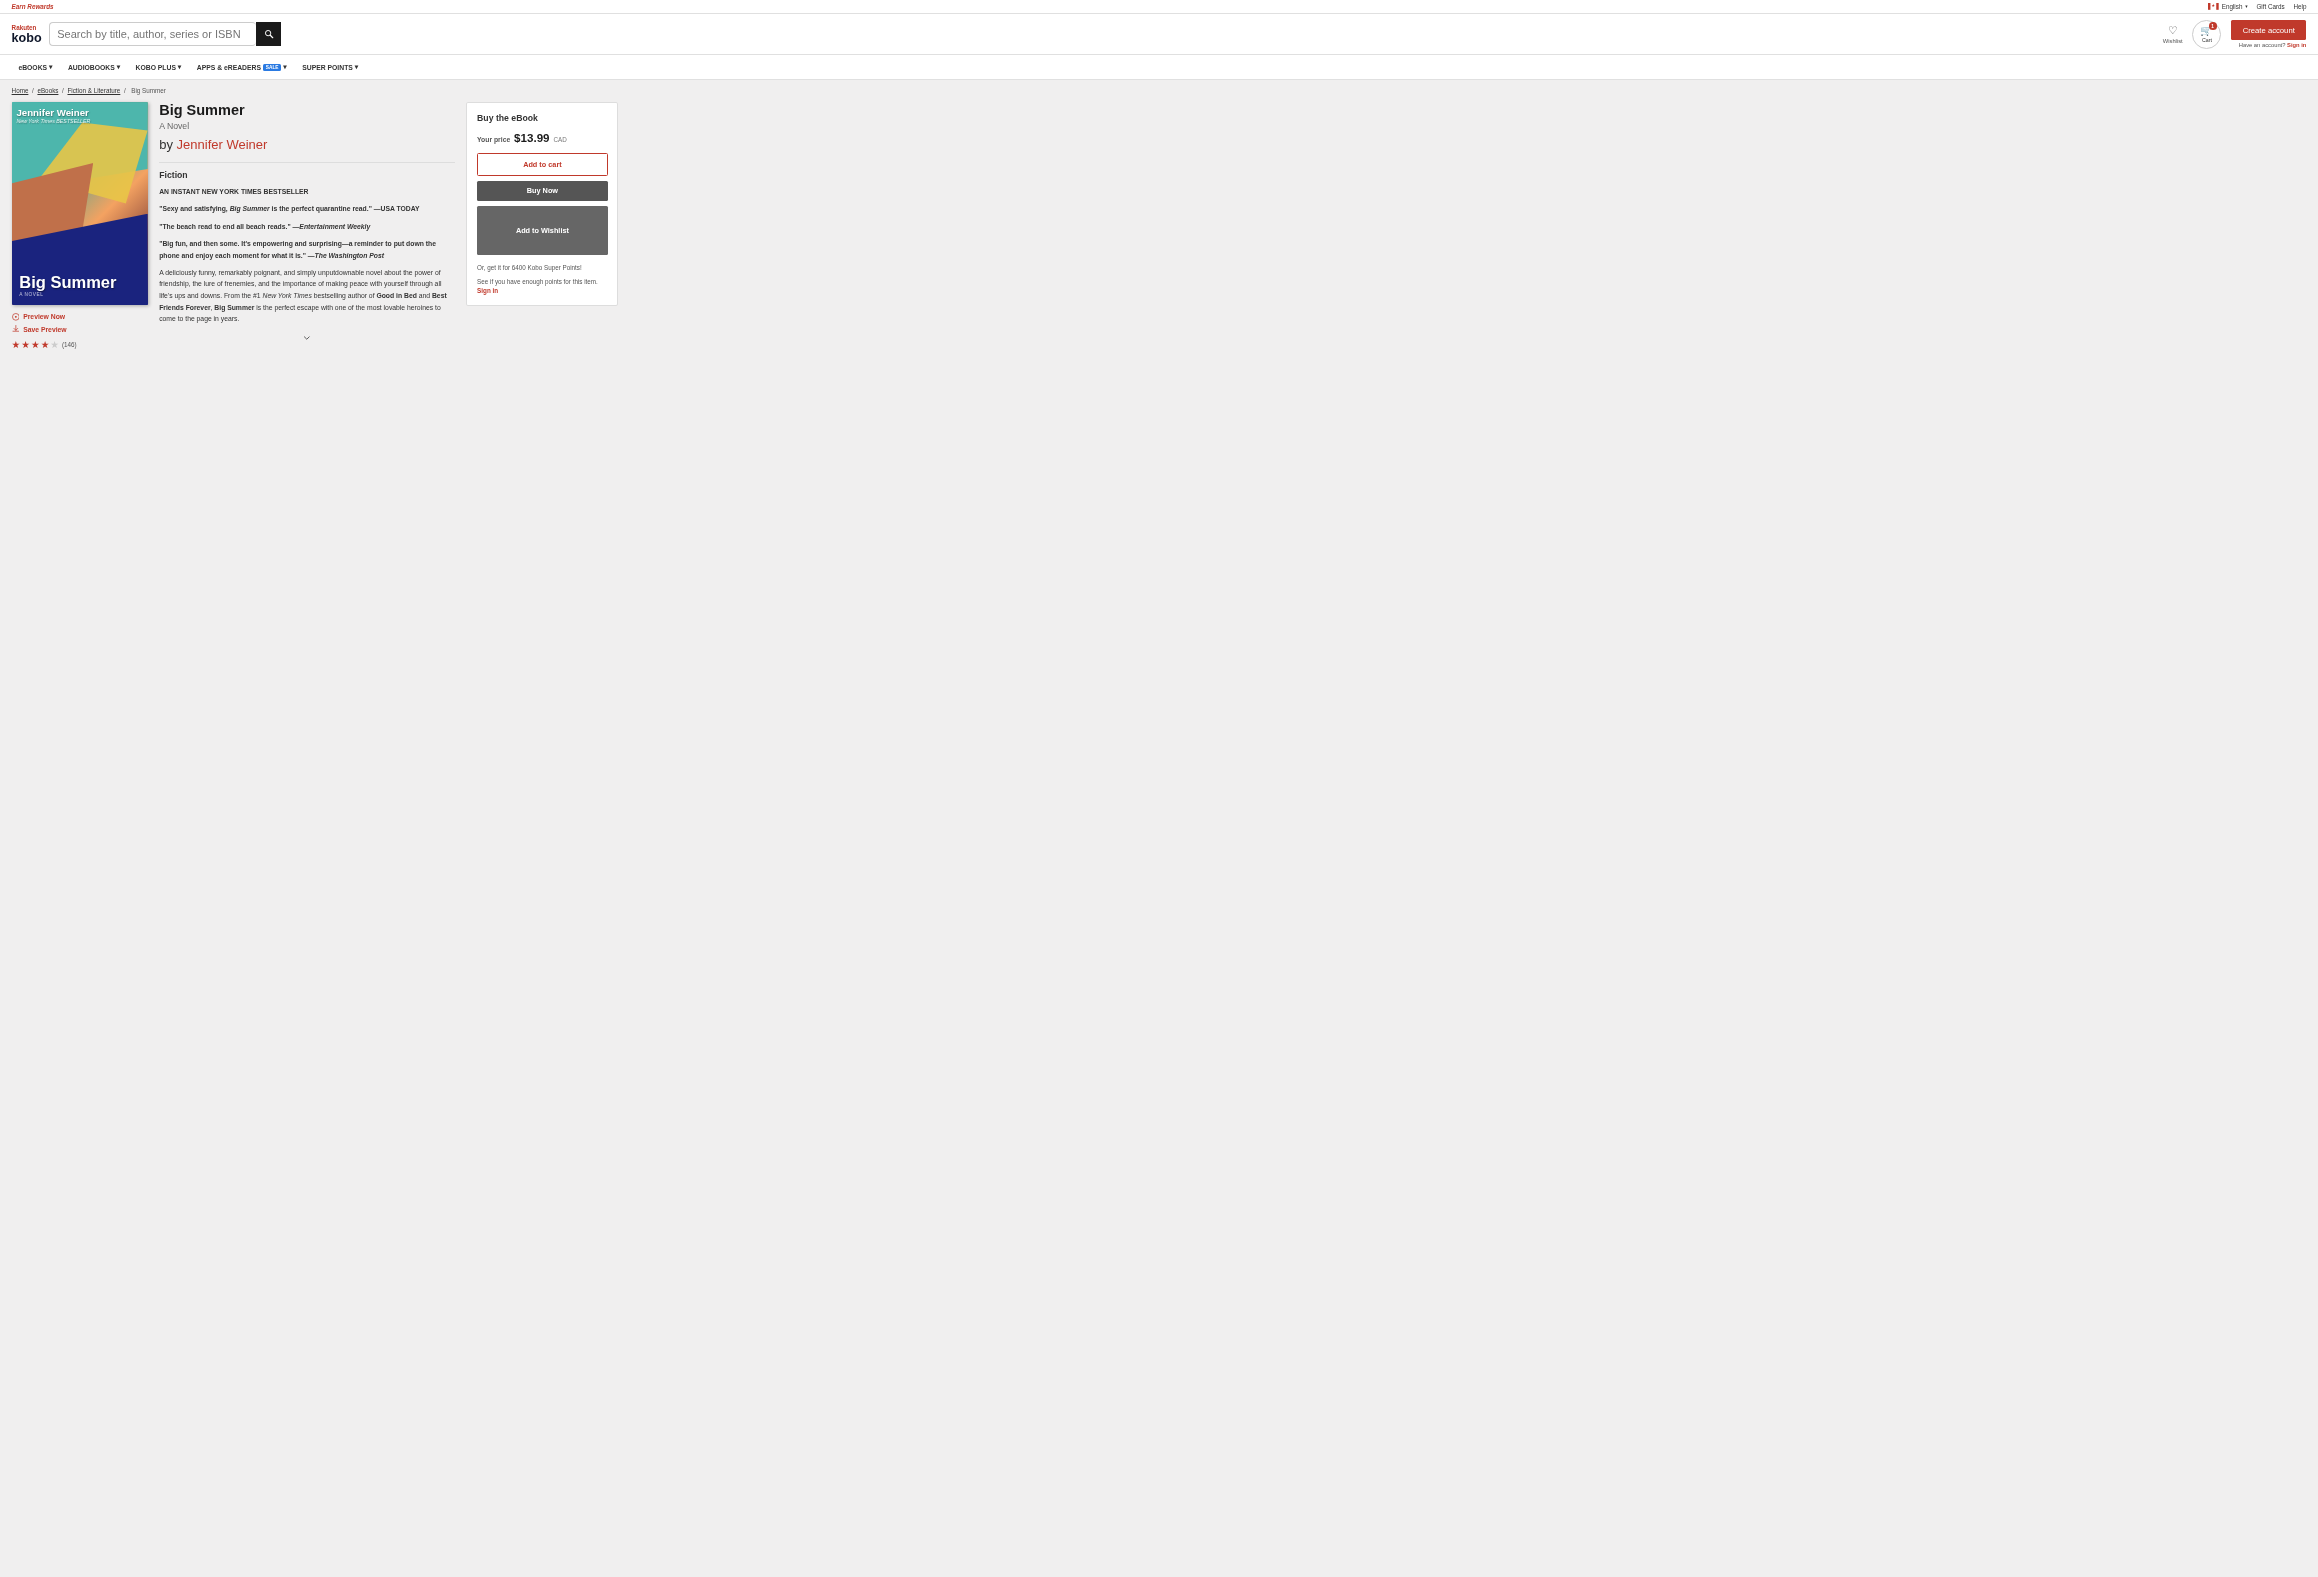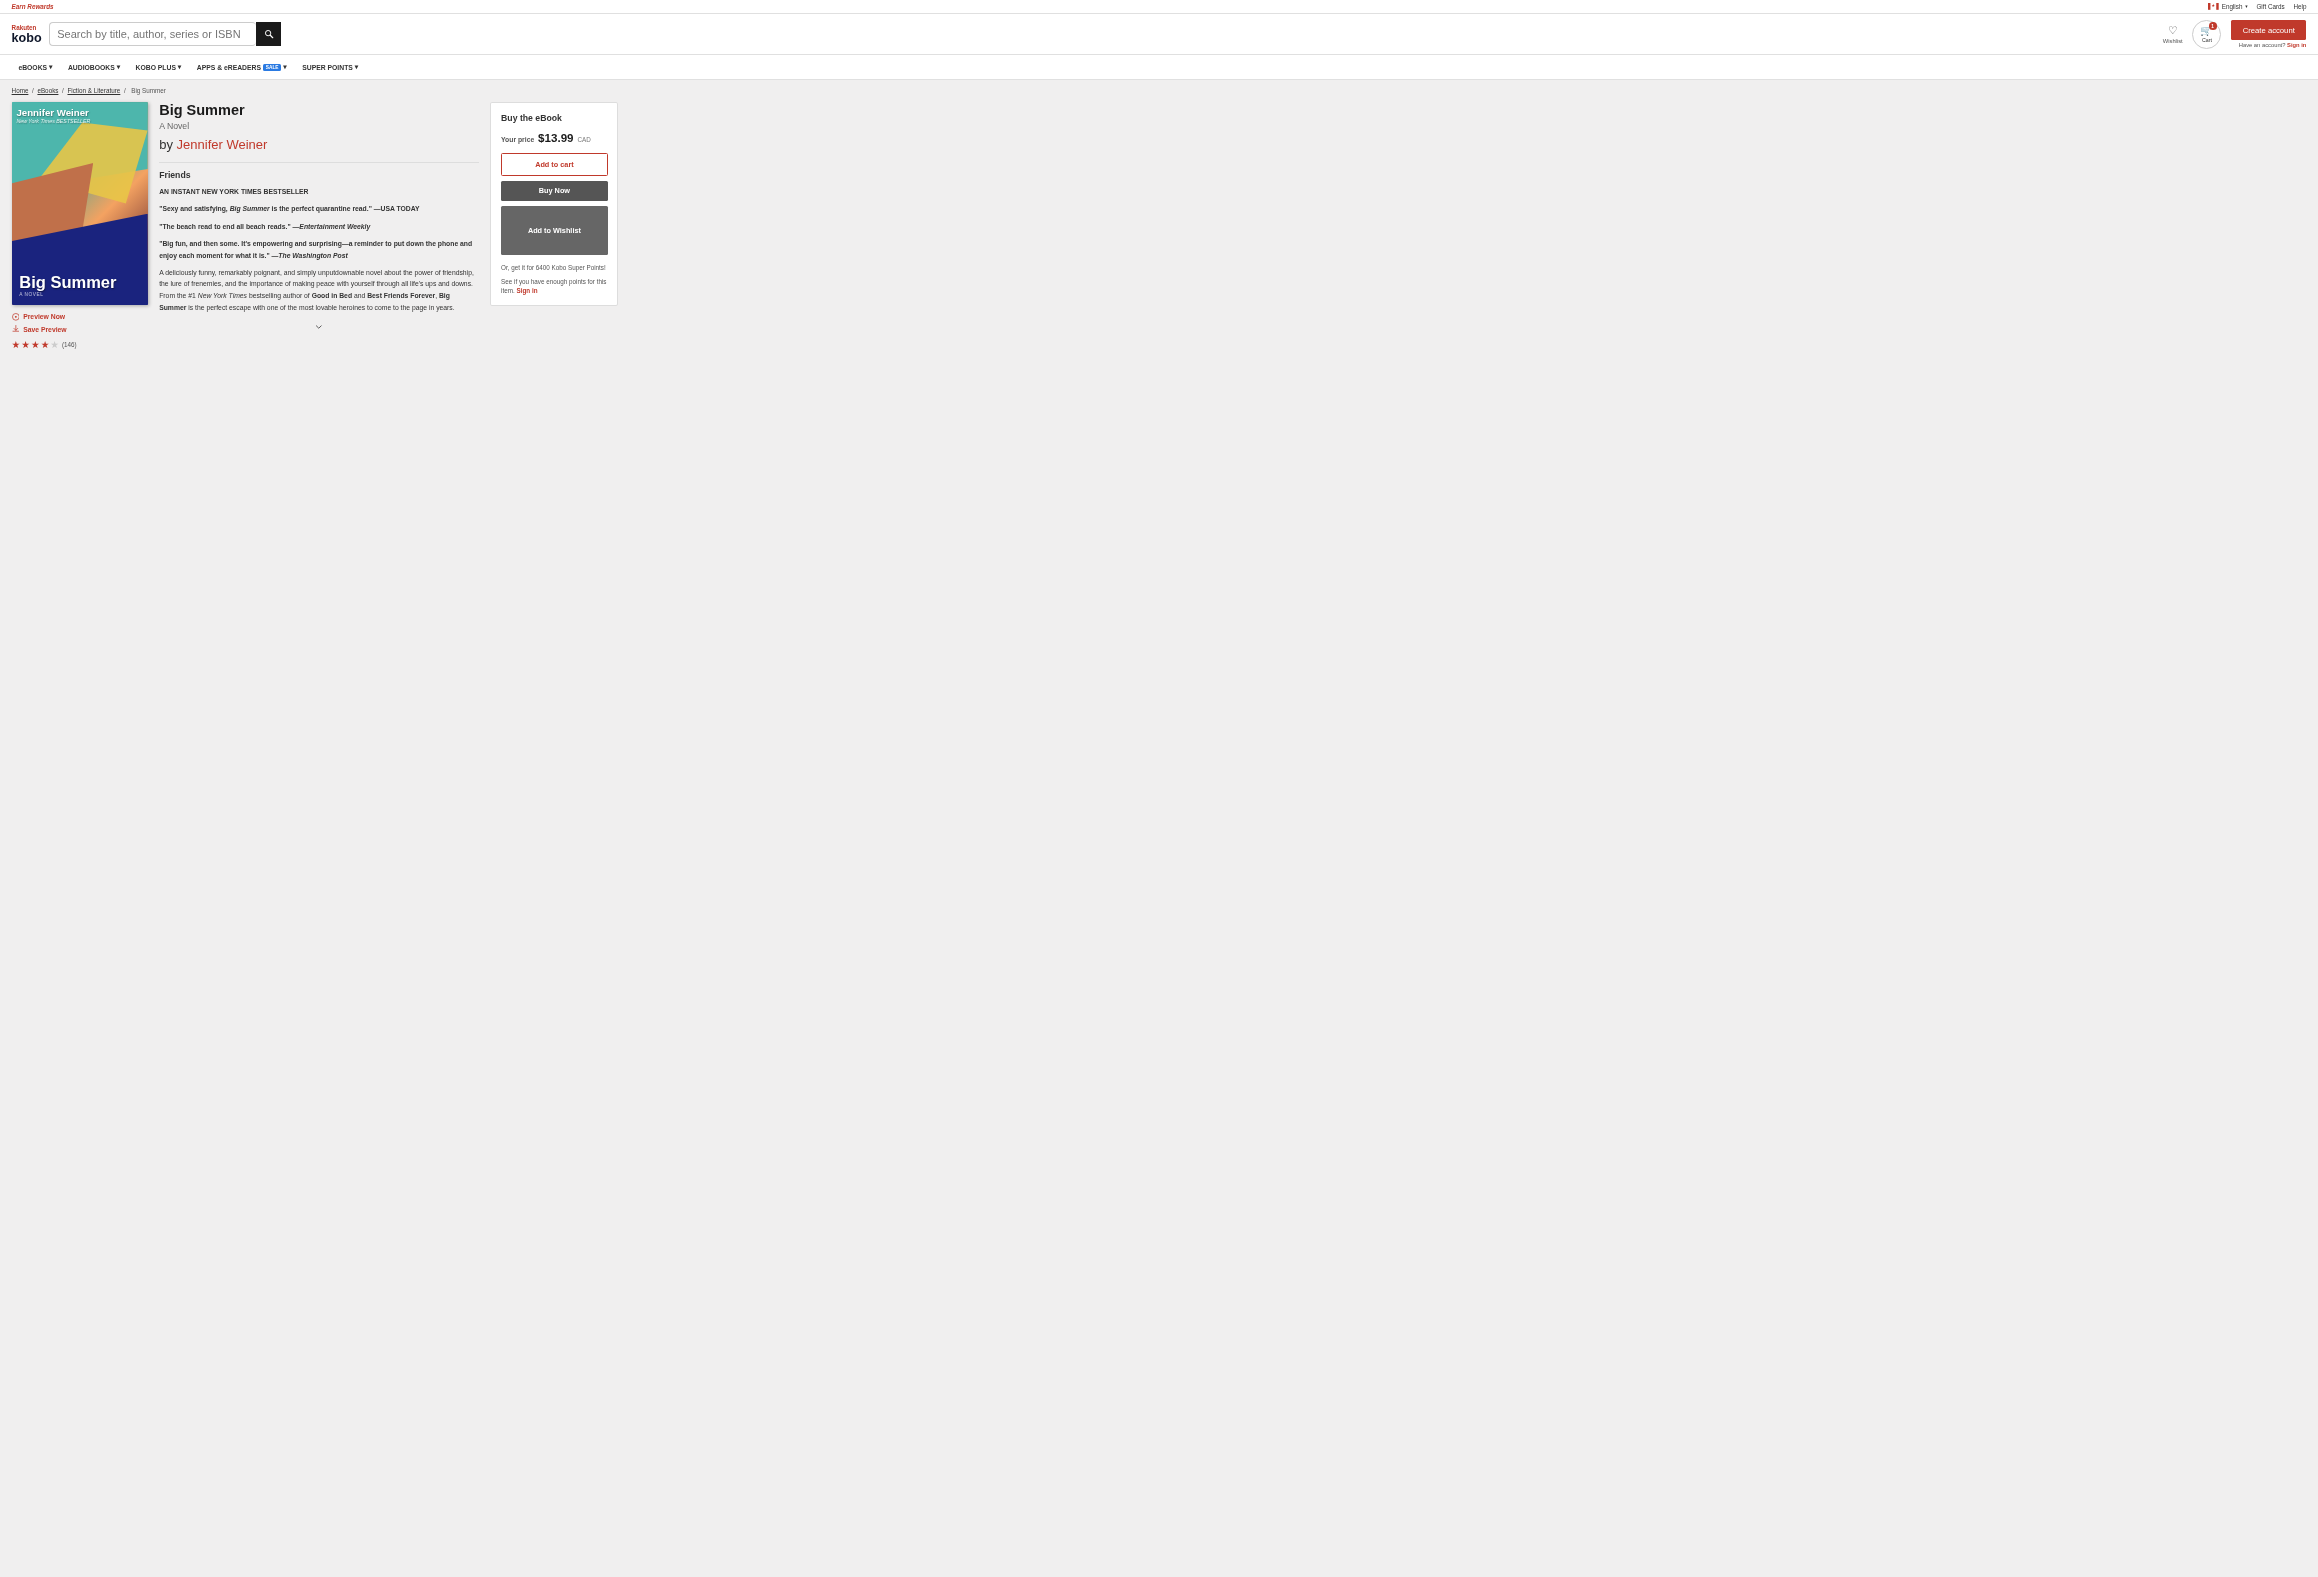--- a/index.html
+++ b/index.html
@@ -352,21 +352,21 @@
       justify-content: center;
       margin-top: 7.7px;
       color: #555;
       font-size: 9.7px;
       cursor: pointer;
     }
 
     
     .right-col {
       flex-shrink: 0;
-      width: 128px;
+      width: 152px;
     }
     .purchase-box {
       background: #fff;
       border: 0.5px solid #ddd;
       border-radius: 1.9px;
       padding: 9.7px;
     }
     .buy-ebook-title {
       font-size: 8.7px;
       font-weight: 600;
@@ -579,21 +579,21 @@
   </div>
 
   <div class="middle-col">
     <h1 class="book-title">Big Summer</h1>
     <div class="book-subtitle">A Novel</div>
     <div class="book-author">
       <span>by</span>
       <a href="#">Jennifer Weiner</a>
     </div>
     <hr class="divider">
-    <div class="synopsis-title">Friends</div>
+    <div class="synopsis-title">Fiction</div>
     <div class="synopsis-text">
       <p><strong>AN INSTANT NEW YORK TIMES BESTSELLER</strong></p>
       <p>
         <strong>"Sexy and satisfying, <em>Big Summer</em> is the perfect quarantine read." —USA TODAY</strong>
       </p>
       <p>
         <strong>"The beach read to end all beach reads." —<em>Entertainment Weekly</em></strong>
       </p>
       <p>
         <strong>"Big fun, and then some. It's empowering and surprising—a reminder to put down the phone and enjoy each moment for what it is." —<em>The Washington Post</em></strong>

